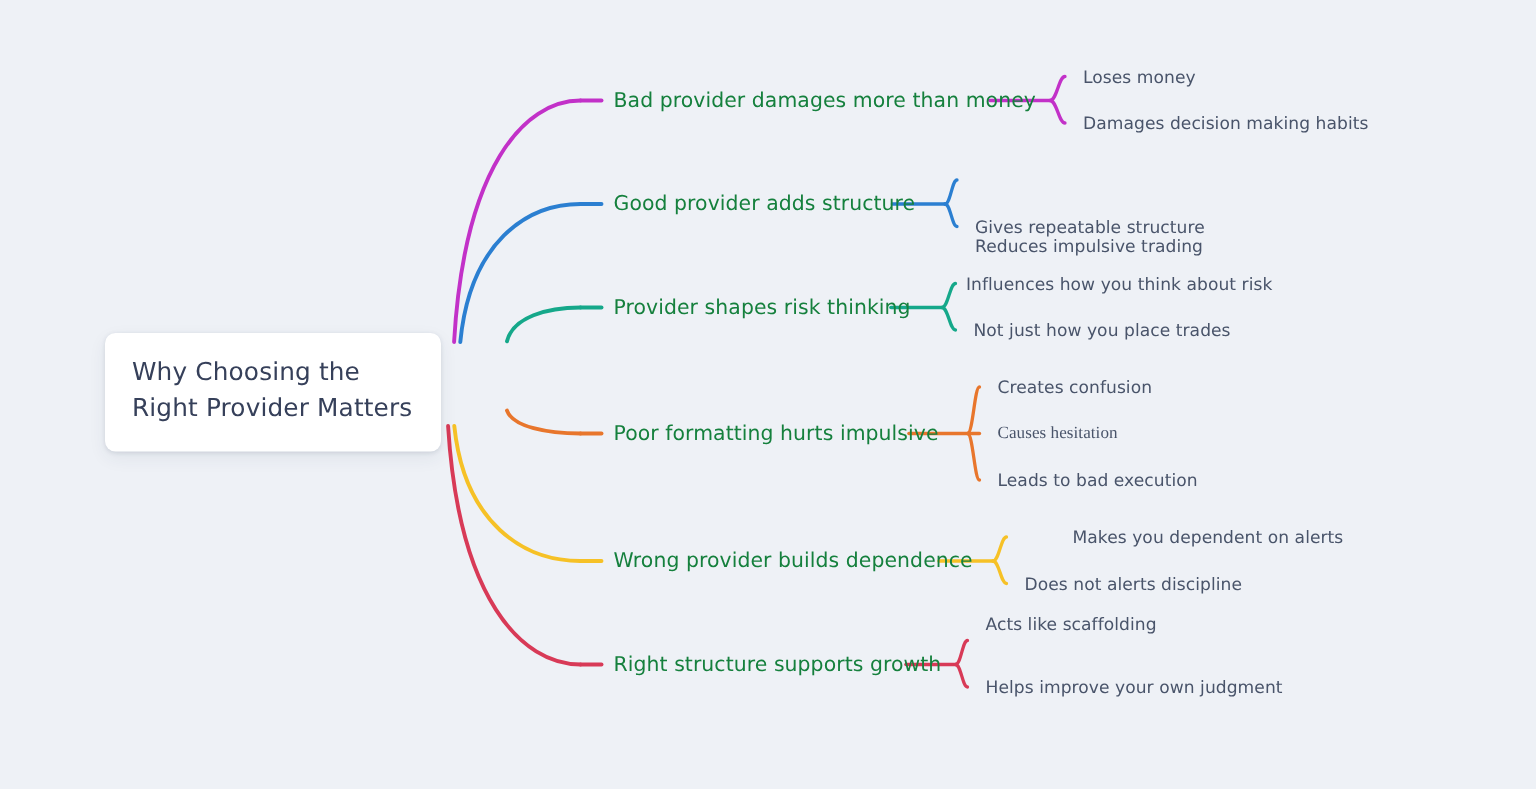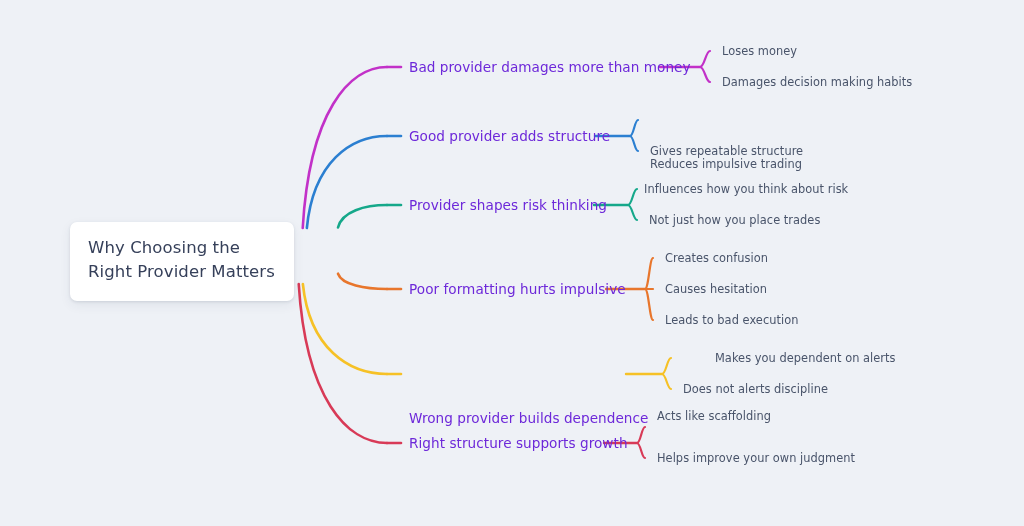--- a/index.html
+++ b/index.html
@@ -49,21 +49,21 @@
     font-size: 16.5px;
     line-height: 1.48;
     color: #36405a;
     letter-spacing: 0.1px;
     font-weight: 400;
   }
   .branch-label {
     position: absolute;
     white-space: nowrap;
     font-size: 13.6px;
-    color: #6d28d9;
+    color: #15803d;
     letter-spacing: 0.05px;
     transform: translateY(-50%);
   }
   .leaf-label {
     position: absolute;
     white-space: nowrap;
     font-size: 11.4px;
     color: #49546a;
     letter-spacing: 0.04px;
     transform: translateY(-50%);
@@ -117,23 +117,23 @@
       <div class="leaf-label" style="left: 722px; top: 51px;">Loses money</div>
       <div class="leaf-label" style="left: 722px; top: 82px;">Damages decision making habits</div>
       <div class="branch-label" style="left: 409px; top: 136px;">Good provider adds structure</div>
       <div class="leaf-label" style="left: 650px; top: 120px; margin-top: 44px;">Reduces impulsive trading</div>
       <div class="leaf-label" style="left: 650px; top: 151px;">Gives repeatable structure</div>
       <div class="branch-label" style="left: 409px; top: 205px;">Provider shapes risk thinking</div>
       <div class="leaf-label" style="left: 644px; top: 189px;">Influences how you think about risk</div>
       <div class="leaf-label" style="left: 649px; top: 220px;">Not just how you place trades</div>
       <div class="branch-label" style="left: 409px; top: 289px;">Poor formatting hurts impulsive</div>
       <div class="leaf-label" style="left: 665px; top: 258px;">Creates confusion</div>
-      <div class="leaf-label" style="left: 665px; top: 289px;">Causes hesitation</div>
+      <div class="leaf-label" style="left: 665px; top: 289px; font-family: Liberation Serif, serif;">Causes hesitation</div>
       <div class="leaf-label" style="left: 665px; top: 320px;">Leads to bad execution</div>
-      <div class="branch-label" style="left: 409px; top: 374px; margin-top: 44px;">Wrong provider builds dependence</div>
+      <div class="branch-label" style="left: 409px; top: 374px;">Wrong provider builds dependence</div>
       <div class="leaf-label" style="left: 683px; top: 358px; margin-left: 32px;">Makes you dependent on alerts</div>
       <div class="leaf-label" style="left: 683px; top: 389px;">Does not alerts discipline</div>
       <div class="branch-label" style="left: 409px; top: 443px;">Right structure supports growth</div>
       <div class="leaf-label" style="left: 657px; top: 416px;">Acts like scaffolding</div>
       <div class="leaf-label" style="left: 657px; top: 458px;">Helps improve your own judgment</div>
     </div>
 
 </div>
 
 </body></html>

